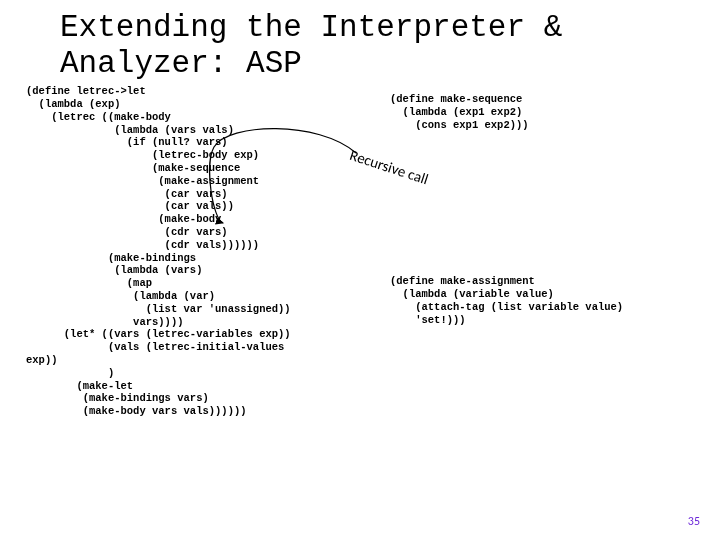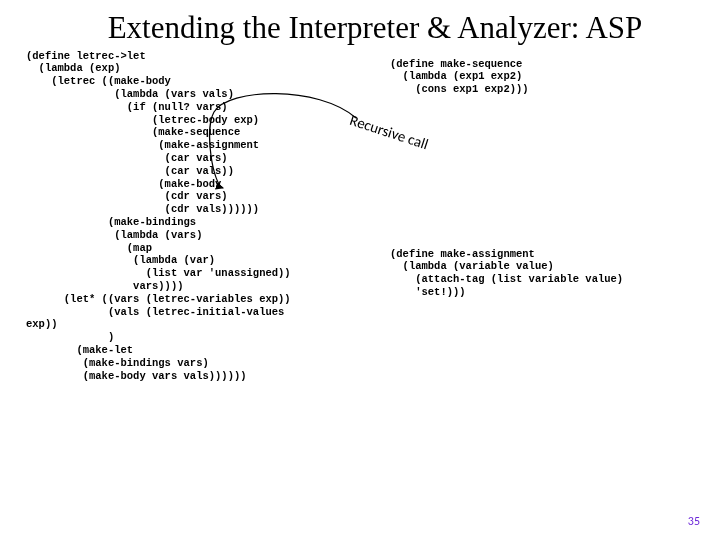--- a/index.html
+++ b/index.html
@@ -5,24 +5,24 @@
   * { margin: 0; padding: 0; box-sizing: border-box; }
   body {
     width: 720px;
     height: 540px;
     background: #fff;
     font-family: "Times New Roman", serif;
     position: relative;
     overflow: hidden;
   }
   .title {
-    font-family: Liberation Serif, serif;
+    font-family: Liberation Mono, monospace;
     font-size: 31px;
     color: #000;
-    text-align: center;
+    text-align: left;
     padding: 10px 30px 4px 60px;
     line-height: 1.15;
   }
   .content {
     position: relative;
     padding: 0 20px;
   }
   .code {
     font-family: "Courier New", monospace;
     font-size: 10.5px;
@@ -37,21 +37,21 @@
     top: 0;
   }
   .code-right-1 {
     position: absolute;
     left: 390px;
     top: 8px;
   }
   .code-right-2 {
     position: absolute;
     left: 390px;
-    top: 198px;
+    top: 190px;
   }
   .annotation {
     position: absolute;
     left: 353px;
     top: 61px;
     font-family: Calibri, Arial, sans-serif;
     font-size: 15px;
     color: #000;
     transform: rotate(18deg);
     transform-origin: left top;

